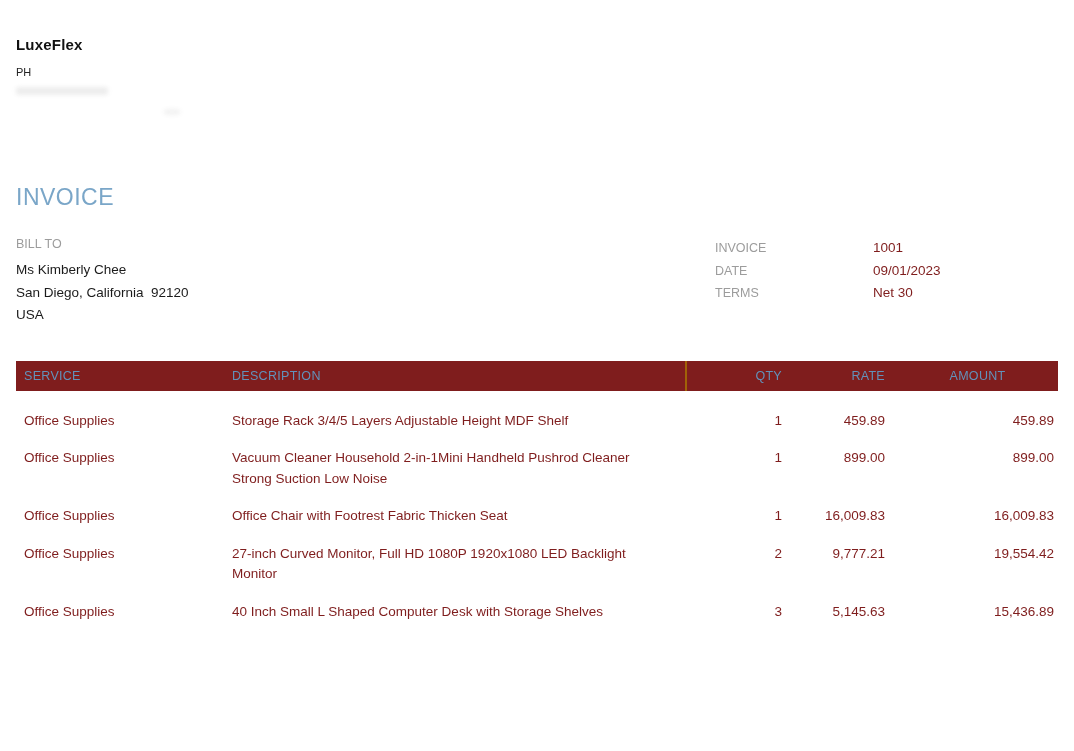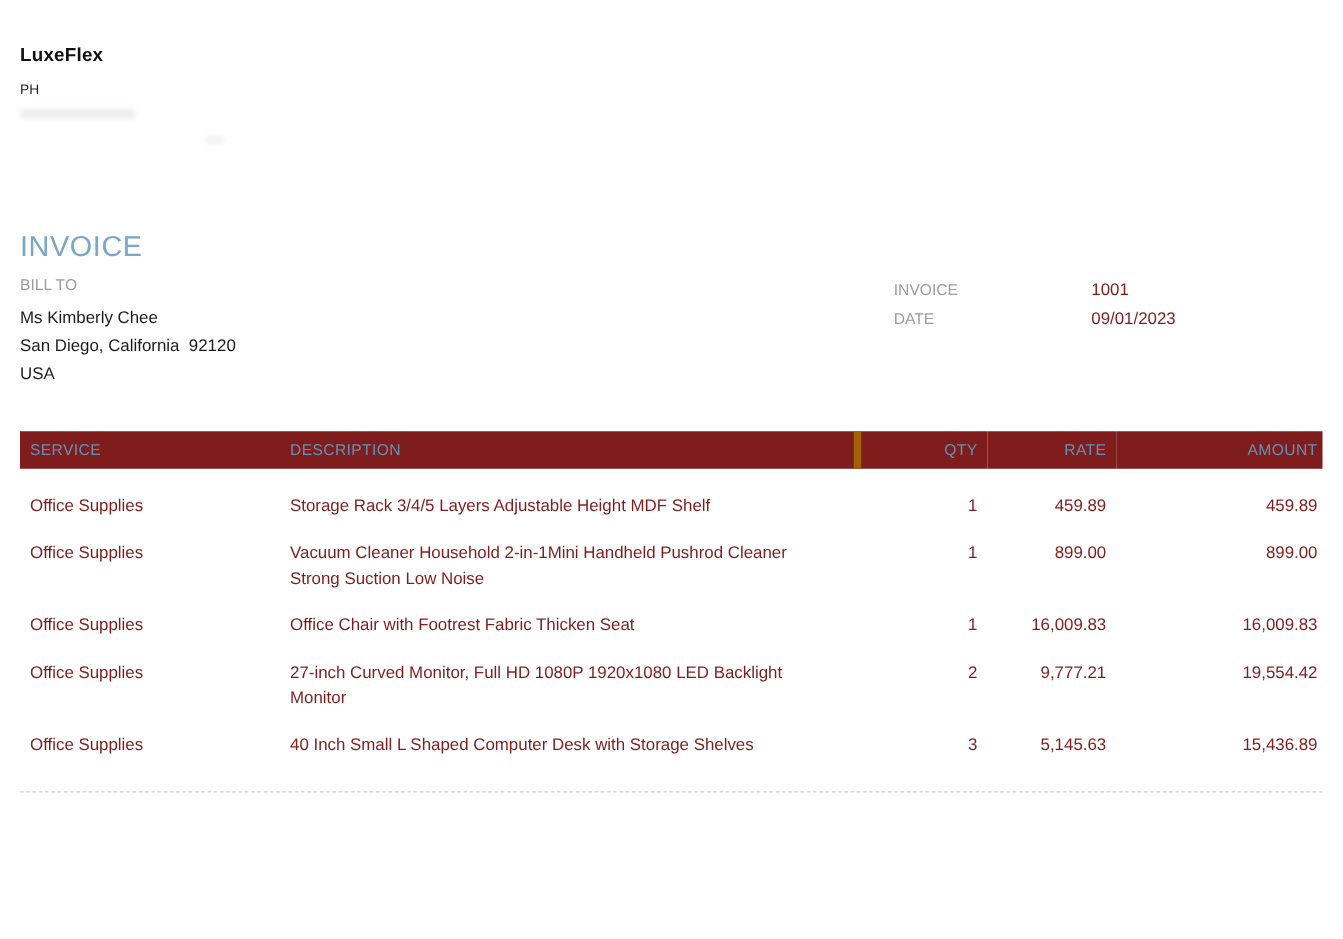--- a/index.html
+++ b/index.html
@@ -34,21 +34,21 @@
   .invoice-title {
     margin: 68px 0 0 0;
     font-size: 23px;
     font-weight: 400;
     letter-spacing: .5px;
     color: #7AA6C8;
     line-height: 28px;
   }
 
   
-  .billing-section { display: flex; margin-top: 10px; }
+  .billing-section { display: flex; margin-top: 26px; }
   .bill-to-label { color: #9C9C9C; font-size: 12.5px; line-height: 15px; margin-bottom: 7px; }
   .bill-line { font-size: 13.5px; line-height: 22.5px; color: #1b1b1b; white-space: pre; }
   .invoice-meta { margin-left: auto; width: 343px; }
   .meta-row { display: flex; line-height: 22.5px; }
   .meta-label { flex: 0 0 158px; color: #9C9C9C; font-size: 12.5px; }
   .meta-value { font-size: 13.5px; color: #7f1d1d; }
 
   
   .items-table { margin-top: 34px; width: 1042px; border-collapse: collapse; table-layout: fixed; }
   .items-table col.c-service { width: 200px; }
@@ -59,23 +59,23 @@
   .items-table thead th {
     background: #7f1d1d;
     color: #6292BA;
     font-weight: 400;
     font-size: 12.5px;
     padding: 8px 8px;
     text-align: left;
     letter-spacing: .3px;
   }
   .items-table thead th.h-description { padding-left: 16px; }
-  .items-table thead th.h-qty { text-align: right; border-left: 6px solid #a16207; }
+  .items-table thead th.h-qty { text-align: right; border-left: 2px solid #a16207; }
   .items-table thead th.h-rate { text-align: right; }
-  .items-table thead th.h-amount { text-align: right; padding-right: 4px; }
+  .items-table thead th.h-amount { text-align: center; padding-right: 4px; }
   .items-table tbody td {
     font-size: 13.5px;
     line-height: 20.5px;
     padding: 12px 8px 5px 8px;
     vertical-align: top;
     color: #7f1d1d;
   }
   .items-table tbody tr:first-child td { padding-top: 20px; }
   .items-table tbody td.col-description { padding-left: 16px; padding-right: 14px; }
   .items-table tbody td.col-qty,
@@ -131,20 +131,24 @@
       <div class="bill-line">USA</div>
     </div>
     <div class="invoice-meta">
       <div class="meta-row">
         <div class="meta-label">INVOICE</div>
         <div class="meta-value">1001</div>
       </div>
       <div class="meta-row">
         <div class="meta-label">DATE</div>
         <div class="meta-value">09/01/2023</div>
+      </div>
+      <div class="meta-row">
+        <div class="meta-label">TERMS</div>
+        <div class="meta-value">Net 30</div>
       </div>
     </div>
   </div>
 
   <table class="items-table">
     <colgroup>
       <col class="c-service">
       <col class="c-description">
       <col class="c-qty">
       <col class="c-rate">

